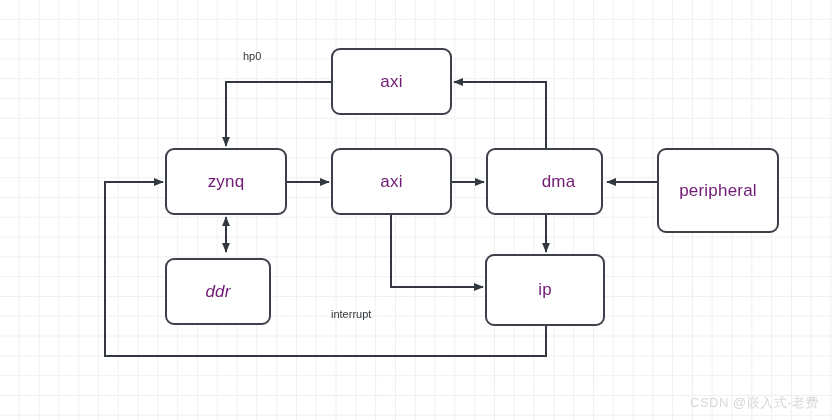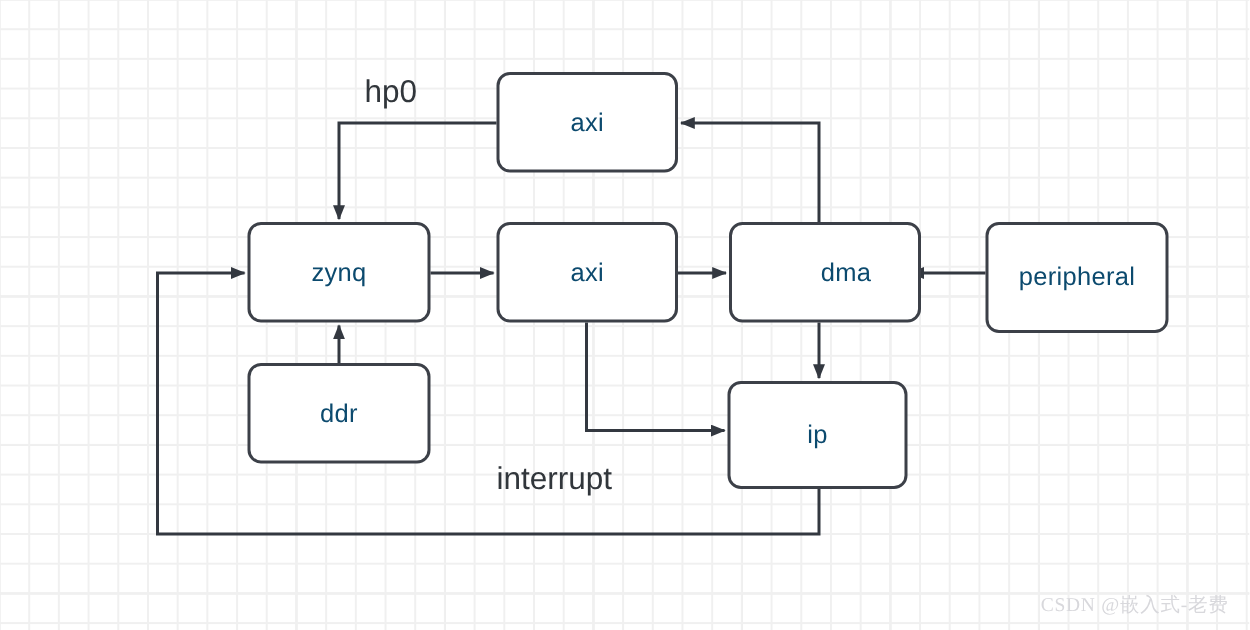--- a/index.html
+++ b/index.html
@@ -39,40 +39,40 @@
   }
   .node {
     position: absolute;
     box-sizing: border-box;
     background: #ffffff;
     border: 2px solid #3c4048;
     border-radius: 9px;
     display: flex;
     align-items: center;
     justify-content: center;
-    color: #0c4a6e;
+    color: #701a75;
     font-size: 17px;
     font-family: "Liberation Sans", sans-serif;
     letter-spacing: 0.2px;
   }
   .edge-label {
     position: absolute;
     color: #31363b;
-    font-size: 21px;
+    font-size: 11px;
     font-family: "Liberation Sans", sans-serif;
     white-space: nowrap;
     background: transparent;
   }
   .watermark {
     position: absolute;
     right: 14px;
     bottom: 8px;
     font-size: 13px;
     color: #d8d8dc;
-    font-family: Liberation Serif, serif;
+    font-family: Liberation Sans, sans-serif;
     white-space: nowrap;
     letter-spacing: 0.5px;
   }
 </style>
 </head>
 <body>
 
 <div id="canvas">
 
   <svg id="wires" viewBox="0 0 833 420" width="833" height="420">
@@ -112,29 +112,29 @@
   </div>
 
   <div class="node" style="left:165px; top:148px; width:122px; height:67px;">
     <span>zynq</span>
   </div>
 
   <div class="node" style="left:331px; top:148px; width:121px; height:67px;">
     <span>axi</span>
   </div>
 
-  <div class="node" style="left:486px; top:148px; width:128px; height:67px;padding-left:28px;">
+  <div class="node" style="left:486px; top:148px; width:117px; height:67px;padding-left:28px;">
     <span>dma</span>
   </div>
 
-  <div class="node" style="left:657px; top:148px; width:122px; height:74px;">
+  <div class="node" style="left:657px; top:148px; width:122px; height:85px;">
     <span>peripheral</span>
   </div>
 
-  <div class="node" style="left:165px; top:242px; width:122px; height:67px;">
+  <div class="node" style="left:165px; top:258px; width:106px; height:67px;font-style:italic;">
     <span>ddr</span>
   </div>
 
   <div class="node" style="left:485px; top:254px; width:120px; height:72px;">
     <span>ip</span>
   </div>
 
   <div class="edge-label" style="left:243px; top:50px;">hp0</div>
 
   <div class="edge-label" style="left:331px; top:308px;">interrupt</div>

